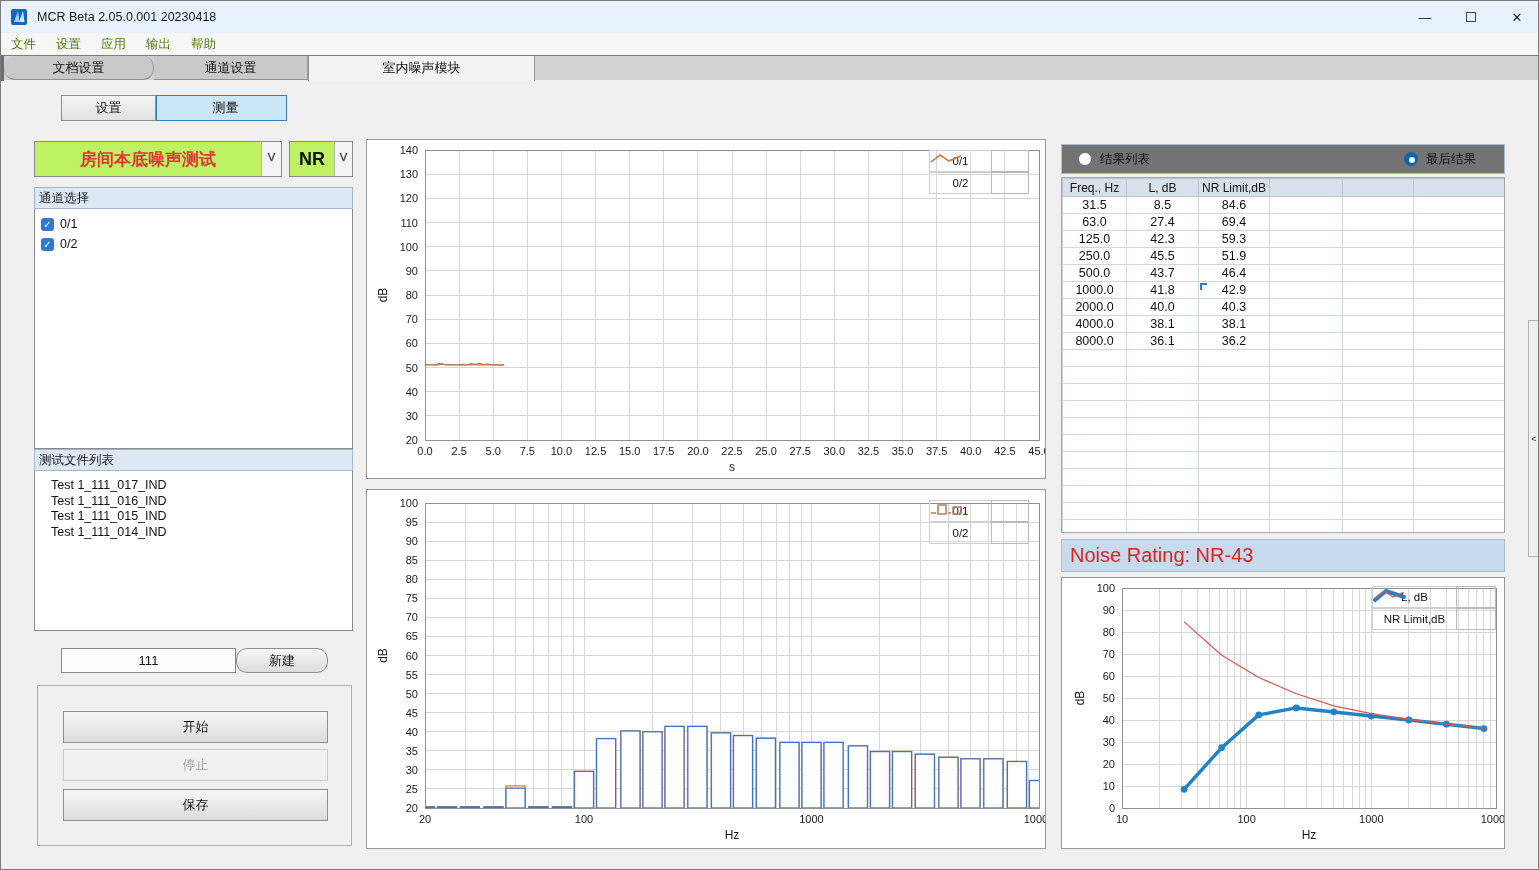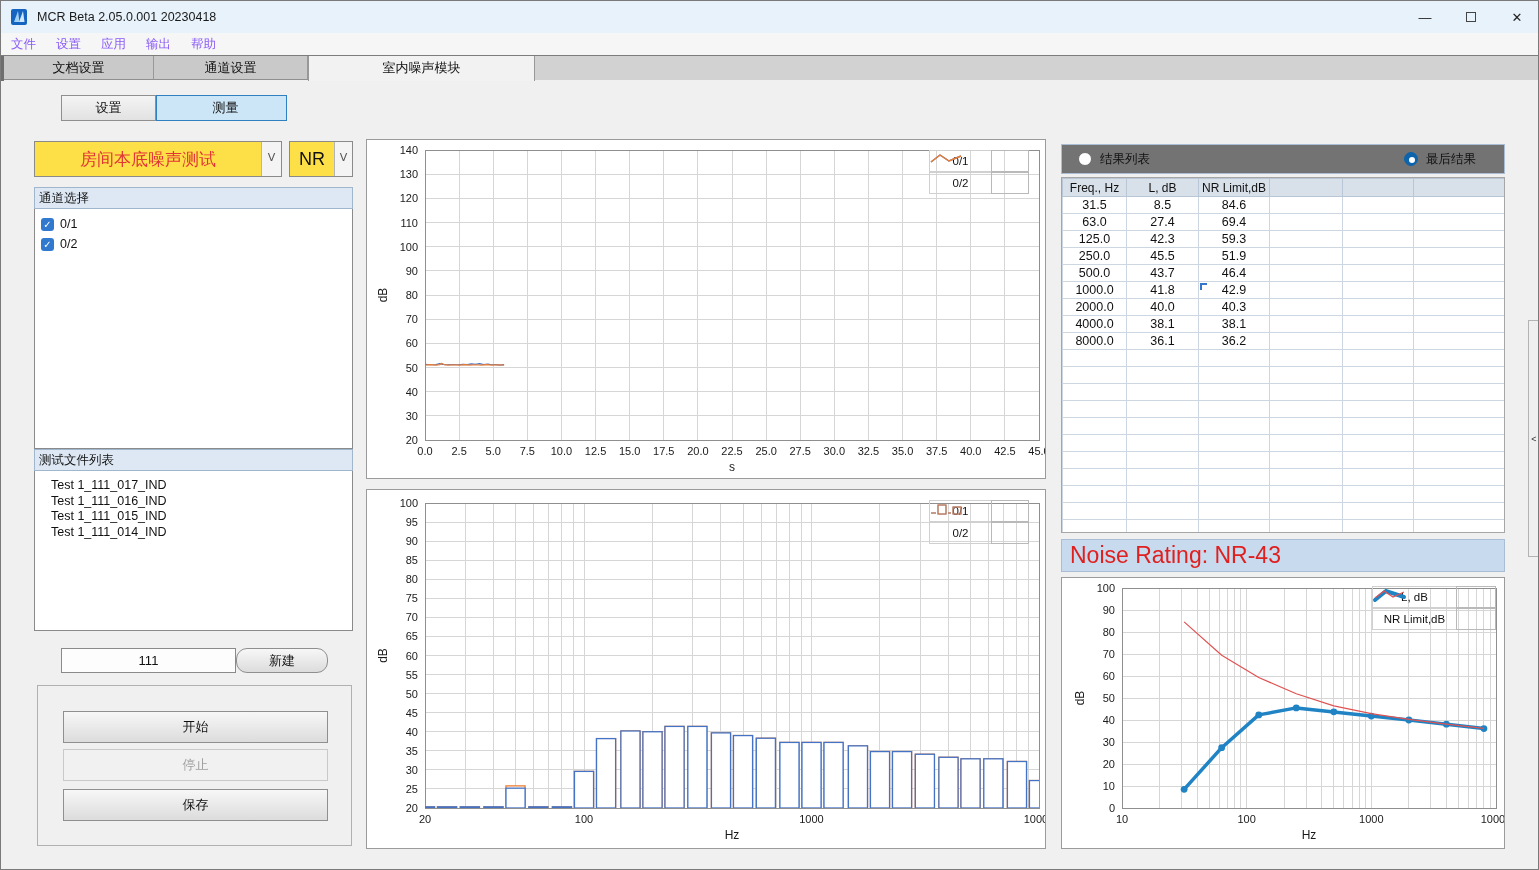--- a/index.html
+++ b/index.html
@@ -9,34 +9,34 @@
   
   .titlebar { position:absolute; left:0; top:0; width:1539px; height:32px; background:#e8f2fa; display:flex; align-items:center; }
   .appicon { margin-left:10px; width:18px; height:18px; display:inline-flex; }
   .wtitle { margin-left:8px; font-size:12.5px; color:#1a1a1a; }
   .winbtns { position:absolute; right:0; top:0; height:32px; display:flex; }
   .winbtn { width:46px; height:32px; display:flex; align-items:center; justify-content:center; font-size:13px; color:#222; cursor:default; }
   .maxglyph { display:inline-block; width:10px; height:10px; border:1px solid #444; }
 
   
   .menubar { position:absolute; left:0; top:32px; width:1539px; height:22px; background:#f6f6f6; display:flex; align-items:center; }
-  .menuitem { padding:0 10px; font-size:12.5px; color:#8b5cf6; line-height:22px; }
+  .menuitem { padding:0 10px; font-size:12.5px; color:#4d7c0f; line-height:22px; }
 
   
   .tabstrip { position:absolute; left:0; top:54px; width:1539px; height:25px; background:#d2d2d2; border-top:1px solid #7d7d7d; }
   .tabsliver { position:absolute; left:0; top:0; width:3px; height:25px; background:#6e6e6e; }
   .tab { position:absolute; top:0; height:24px; background:#c9c9c9; border-right:1px solid #989898; border-bottom:1px solid #8f8f8f; text-align:center; font-size:13px; line-height:24px; color:#111; }
   .tab.sel { background:#f2f2f2; border-bottom:none; height:25px; border-left:1px solid #989898; }
 
   
   .subtab { position:absolute; height:26px; font-size:13px; text-align:center; line-height:24px; border:1px solid #8f8f8f; background:linear-gradient(#f4f4f4,#e2e2e2); color:#111; }
   .subtab.sel { background:#cde6f7; border:1px solid #2f7fc1;padding-left:8px; }
 
   
-  .combo { position:absolute; background:#fde047; border:1px solid #8a8a8a; display:flex; }
+  .combo { position:absolute; background:#bef264; border:1px solid #8a8a8a; display:flex;font-weight:bold; }
   .combo .val { flex:1; display:flex; align-items:center; justify-content:center; overflow:hidden; white-space:nowrap; }
   .combo .arrowbox { width:20px; border-left:1px solid #b5b5b5; background:#f4f4f4; display:flex; align-items:center; justify-content:center; }
   .red-serif { font-family:"DejaVu Serif",serif; font-size:17px; color:#e23535; }
   .nr-val { font-size:18px; color:#111; }
   .chev { font-size:11px; color:#555; line-height:8px; transform:translateY(-2px); }
 
   .grouphdr { position:absolute; left:33px; width:319px; height:22px; background:#dde8f4; border:1px solid #9fb6cd; font-size:12.5px; color:#111; line-height:20px; padding-left:4px; }
   .listbox { position:absolute; left:33px; width:319px; background:#fff; border:1px solid #8a8a8a; border-top:none; overflow:hidden; }
   .chitem { display:flex; align-items:center; height:18px; margin:2px 0 0 6px; }
   .cbx { width:13px; height:13px; background:#3178cf; border-radius:3px; color:#fff; font-size:10px; display:inline-flex; align-items:center; justify-content:center; }
@@ -65,21 +65,21 @@
   .radio.on::after { content:""; position:absolute; left:4px; top:4px; width:6px; height:6px; background:#fff; border-radius:50%; }
   .radlbl { font-size:12.5px; color:#111; margin-left:8px; }
 
   .tablewrap { position:absolute; left:1060px; top:176px; width:444px; height:356px; background:#fff; border:1px solid #a6a6a6; overflow:hidden; }
   table.results { border-collapse:collapse; table-layout:fixed; width:442px; }
   table.results th { background:#d8e0ea; border:1px solid #b9c6d5; font-size:12px; font-weight:normal; height:18px; color:#111; }
   table.results td { border:1px solid #cdd7e2; font-size:12.5px; height:17px; text-align:center; color:#111; position:relative; }
   td.focuscell::before { content:""; position:absolute; left:1px; top:1px; width:5px; height:5px; border-left:2px solid #3377cc; border-top:2px solid #3377cc; }
 
   .noisebar { position:absolute; left:1060px; top:538px; width:444px; height:33px; background:#c8daee; border:1px solid #a9bed4; display:flex; align-items:center; }
-  .noisetext { font-size:23px; color:#e01f1f; margin-left:8px; }
+  .noisetext { font-size:20px; color:#e01f1f; margin-left:8px; }
 
   
   .collapse { position:absolute; left:1527px; top:319px; width:12px; height:237px; background:#efefef; border:1px solid #b3b3b3; display:flex; align-items:center; justify-content:center; }
   .collapse span { font-size:9px; color:#333; }
 </style>
 </head>
 <body>
 
 <div id="root">
 
@@ -104,21 +104,21 @@
   <div class="menubar">
     <span class="menuitem">文件</span>
     <span class="menuitem">设置</span>
     <span class="menuitem">应用</span>
     <span class="menuitem">输出</span>
     <span class="menuitem">帮助</span>
   </div>
 
   <div class="tabstrip">
     <div class="tabsliver"></div>
-    <div class="tab" style="left:3px;width:150px;">文档设置</div>
+    <div class="tab" style="left:3px;width:150px;border-radius:11px;">文档设置</div>
     <div class="tab" style="left:153px;width:154px;">通道设置</div>
     <div class="tab sel" style="left:307px;width:227px;">室内噪声模块</div>
   </div>
 
   <div class="subtab" style="left:60px;top:94px;width:95px;">设置</div>
   <div class="subtab sel" style="left:155px;top:94px;width:131px;">测量</div>
 
   <div class="combo" style="left:33px;top:140px;width:248px;height:36px;">
     <span class="val red-serif">房间本底噪声测试</span>
     <span class="arrowbox">

